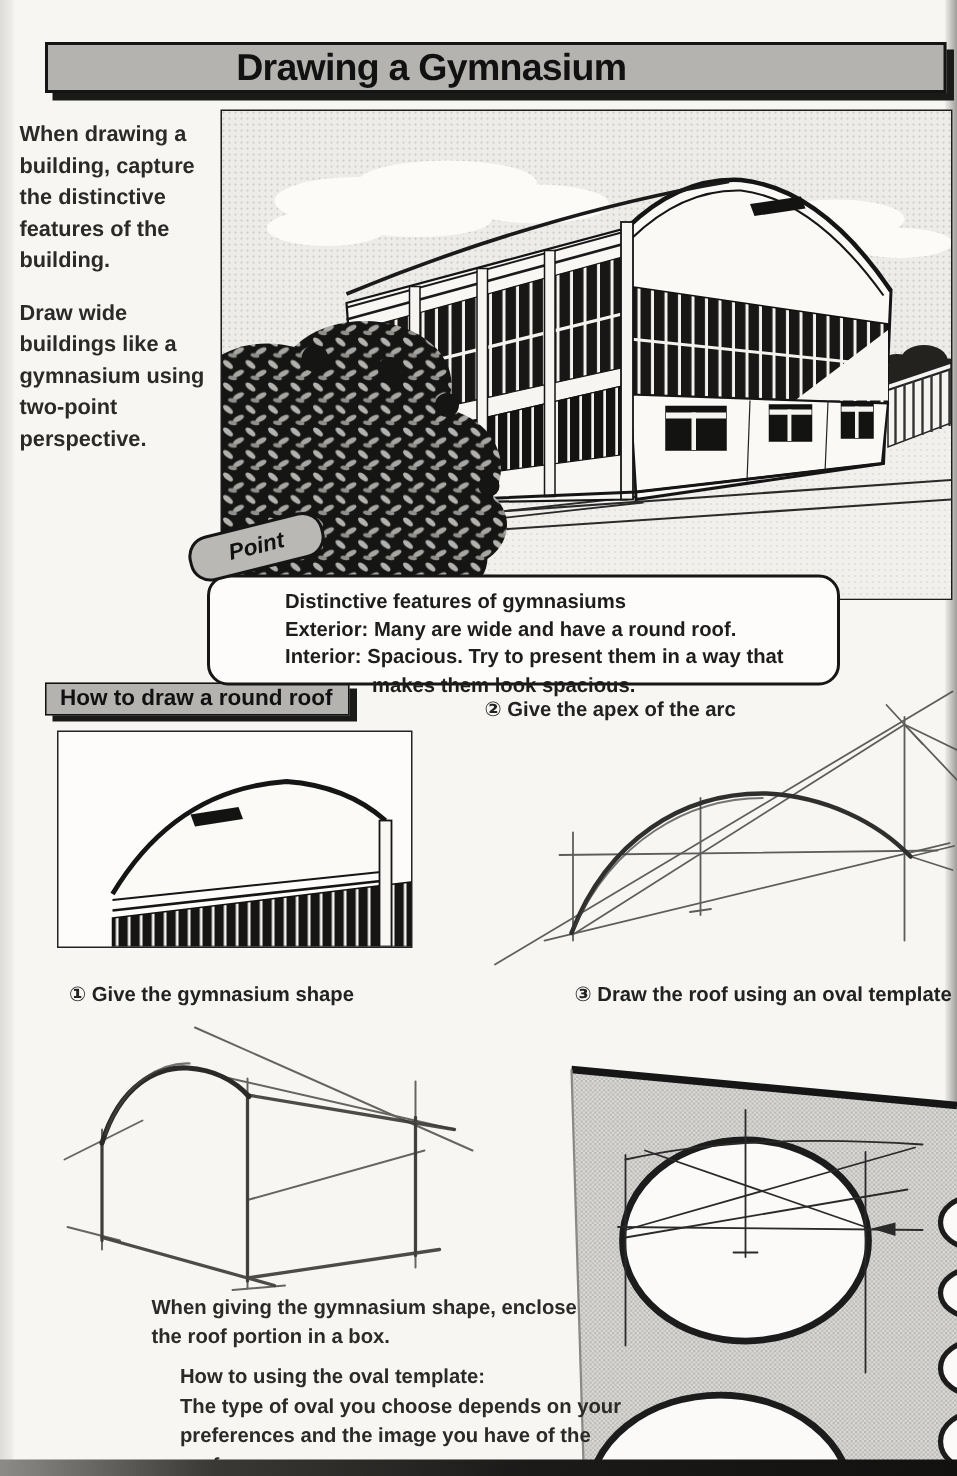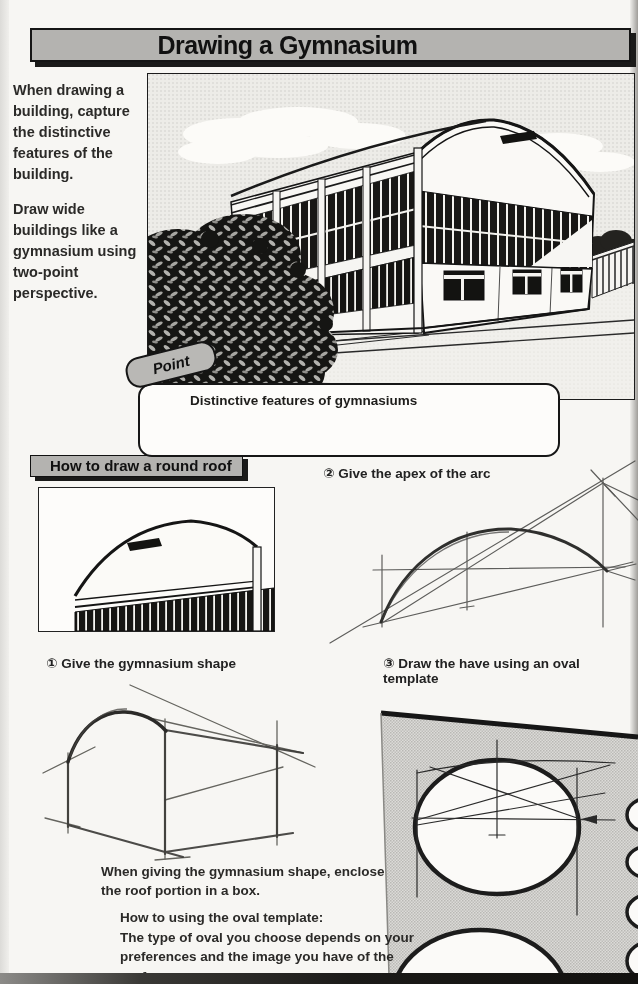--- a/index.html
+++ b/index.html
@@ -46,21 +46,21 @@
     background:#fdfcfa;border:2.5px solid #161616;border-radius:14px;
     z-index:5;box-sizing:border-box;padding:7px 12px 6px 16px;
   }
   .point-box .pl{font-size:13.5px;line-height:18.5px;font-weight:bold;color:#1e1d1b;margin-left:34px;}
   .point-box .hang{padding-left:58px;text-indent:-58px;}
 
   .section-header{
     position:absolute;left:30px;top:455px;
     background:#b4b3b0;border:1.5px solid #111;
     box-shadow:5px 4px 0 #1a1a19;
-    padding:1px 10px 2px 19px;z-index:3;
+    padding:1px 10px 2px 9px;z-index:3;
     font-size:15px;font-weight:bold;color:#111;white-space:nowrap;
   }
 
   .step1-fig{
     position:absolute;left:38px;top:487px;width:235px;height:143px;
     border:1.5px solid #222;background:#fdfcfa;z-index:2;
   }
   .step2-label{position:absolute;left:323px;top:465px;font-size:13.5px;font-weight:bold;color:#222;z-index:3;}
   .step2-fig{position:absolute;left:315px;top:460px;width:323px;height:200px;z-index:2;}
   .step1-label{position:absolute;left:46px;top:655px;font-size:13.5px;font-weight:bold;color:#222;z-index:3;}
@@ -217,20 +217,28 @@
           <circle cx="178" cy="250" r="7" fill="#151513"></circle>
       </g>
     </svg>
   </div>
 
   <div class="point-pill">
     <span>Point</span>
   </div>
   <div class="point-box">
     <div class="pl">Distinctive features of gymnasiums</div>
+    <div class="pl">
+      <span>Exterior:</span>
+      <span>Many are wide and have a round roof.</span>
+    </div>
+    <div class="pl hang">
+      <span>Interior:</span>
+      <span>Spacious. Try to present them in a way that makes them look spacious.</span>
+    </div>
   </div>
 
   <div class="section-header">
     <span>How to draw a round roof</span>
   </div>
 
   <div class="step1-fig">
     <svg width="235" height="143" viewBox="0 0 235 143">
       <defs>
         <pattern id="glazS" width="8" height="8" patternUnits="userSpaceOnUse">
@@ -264,21 +272,21 @@
       <line x1="288" y1="23" x2="323" y2="40"></line>
       <line x1="276" y1="10" x2="300" y2="36"></line>
       <line x1="292" y1="111" x2="321" y2="104"></line>
       <line x1="292" y1="111" x2="320" y2="120"></line>
     </g>
     <path d="M66,162 C90,100 140,68 196,69 C235,71 270,88 292,111" fill="none" stroke="#2f2f2d" stroke-width="3" stroke-linecap="round"></path>
     <path d="M68,158 C94,102 142,72 194,72" fill="none" stroke="#3c3c3a" stroke-width="1.3" opacity="0.7"></path>
   </svg>
 
   <div class="step1-label">① Give the gymnasium shape</div>
-  <div class="step3-label">③ Draw the have using an oval template</div>
+  <div class="step3-label">③ Draw the roof using an oval template</div>
 
   <svg class="step3-fig" viewBox="0 0 330 195">
     <g stroke="#56554f" stroke-width="1.3" stroke-linecap="round" fill="none" opacity="0.9">
       <line x1="95" y1="10" x2="280" y2="92"></line>
       <line x1="110" y1="42" x2="268" y2="78"></line>
       <line x1="8" y1="98" x2="60" y2="72"></line>
       <line x1="33" y1="78" x2="33" y2="158"></line>
       <line x1="130" y1="44" x2="130" y2="184"></line>
       <line x1="242" y1="46" x2="242" y2="170"></line>
       <line x1="130" y1="125" x2="248" y2="92"></line>

